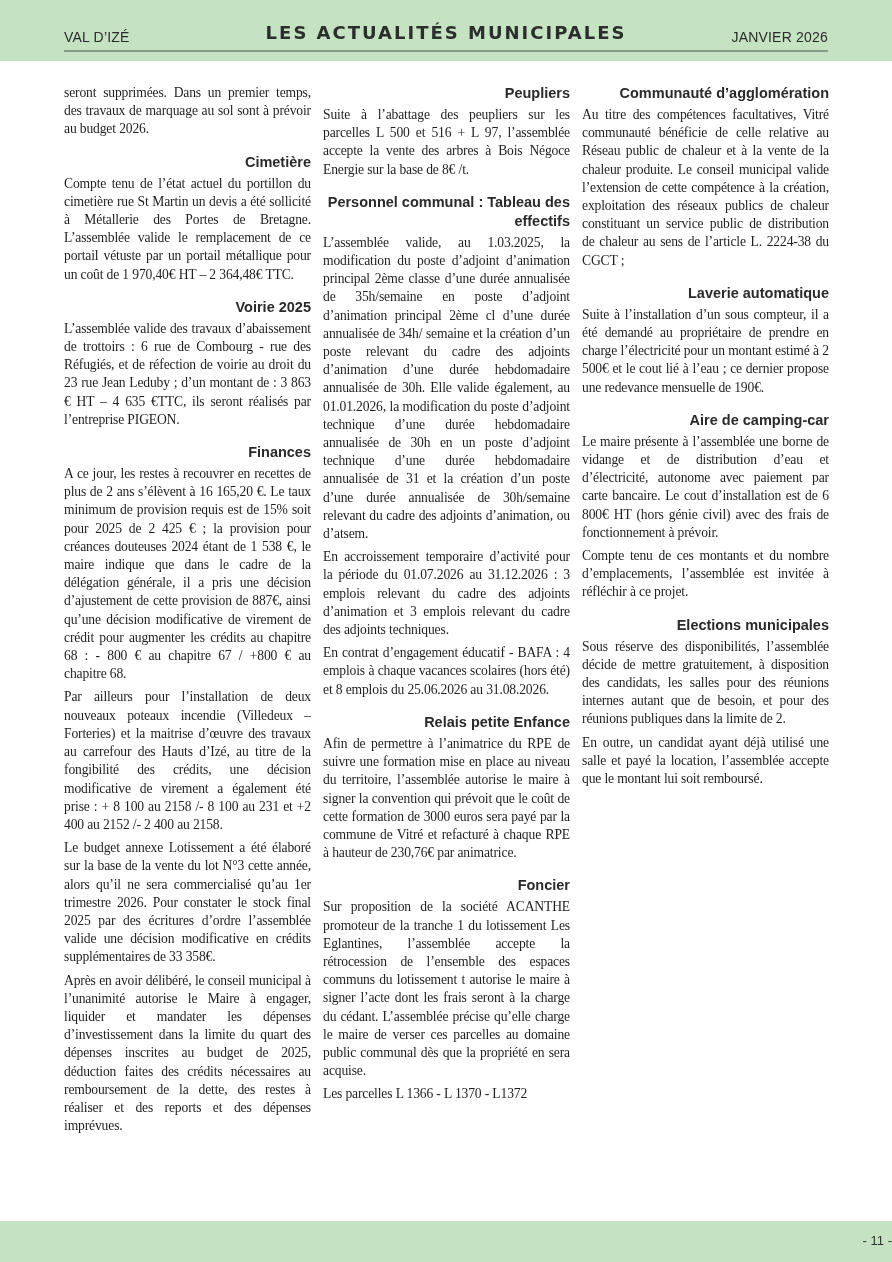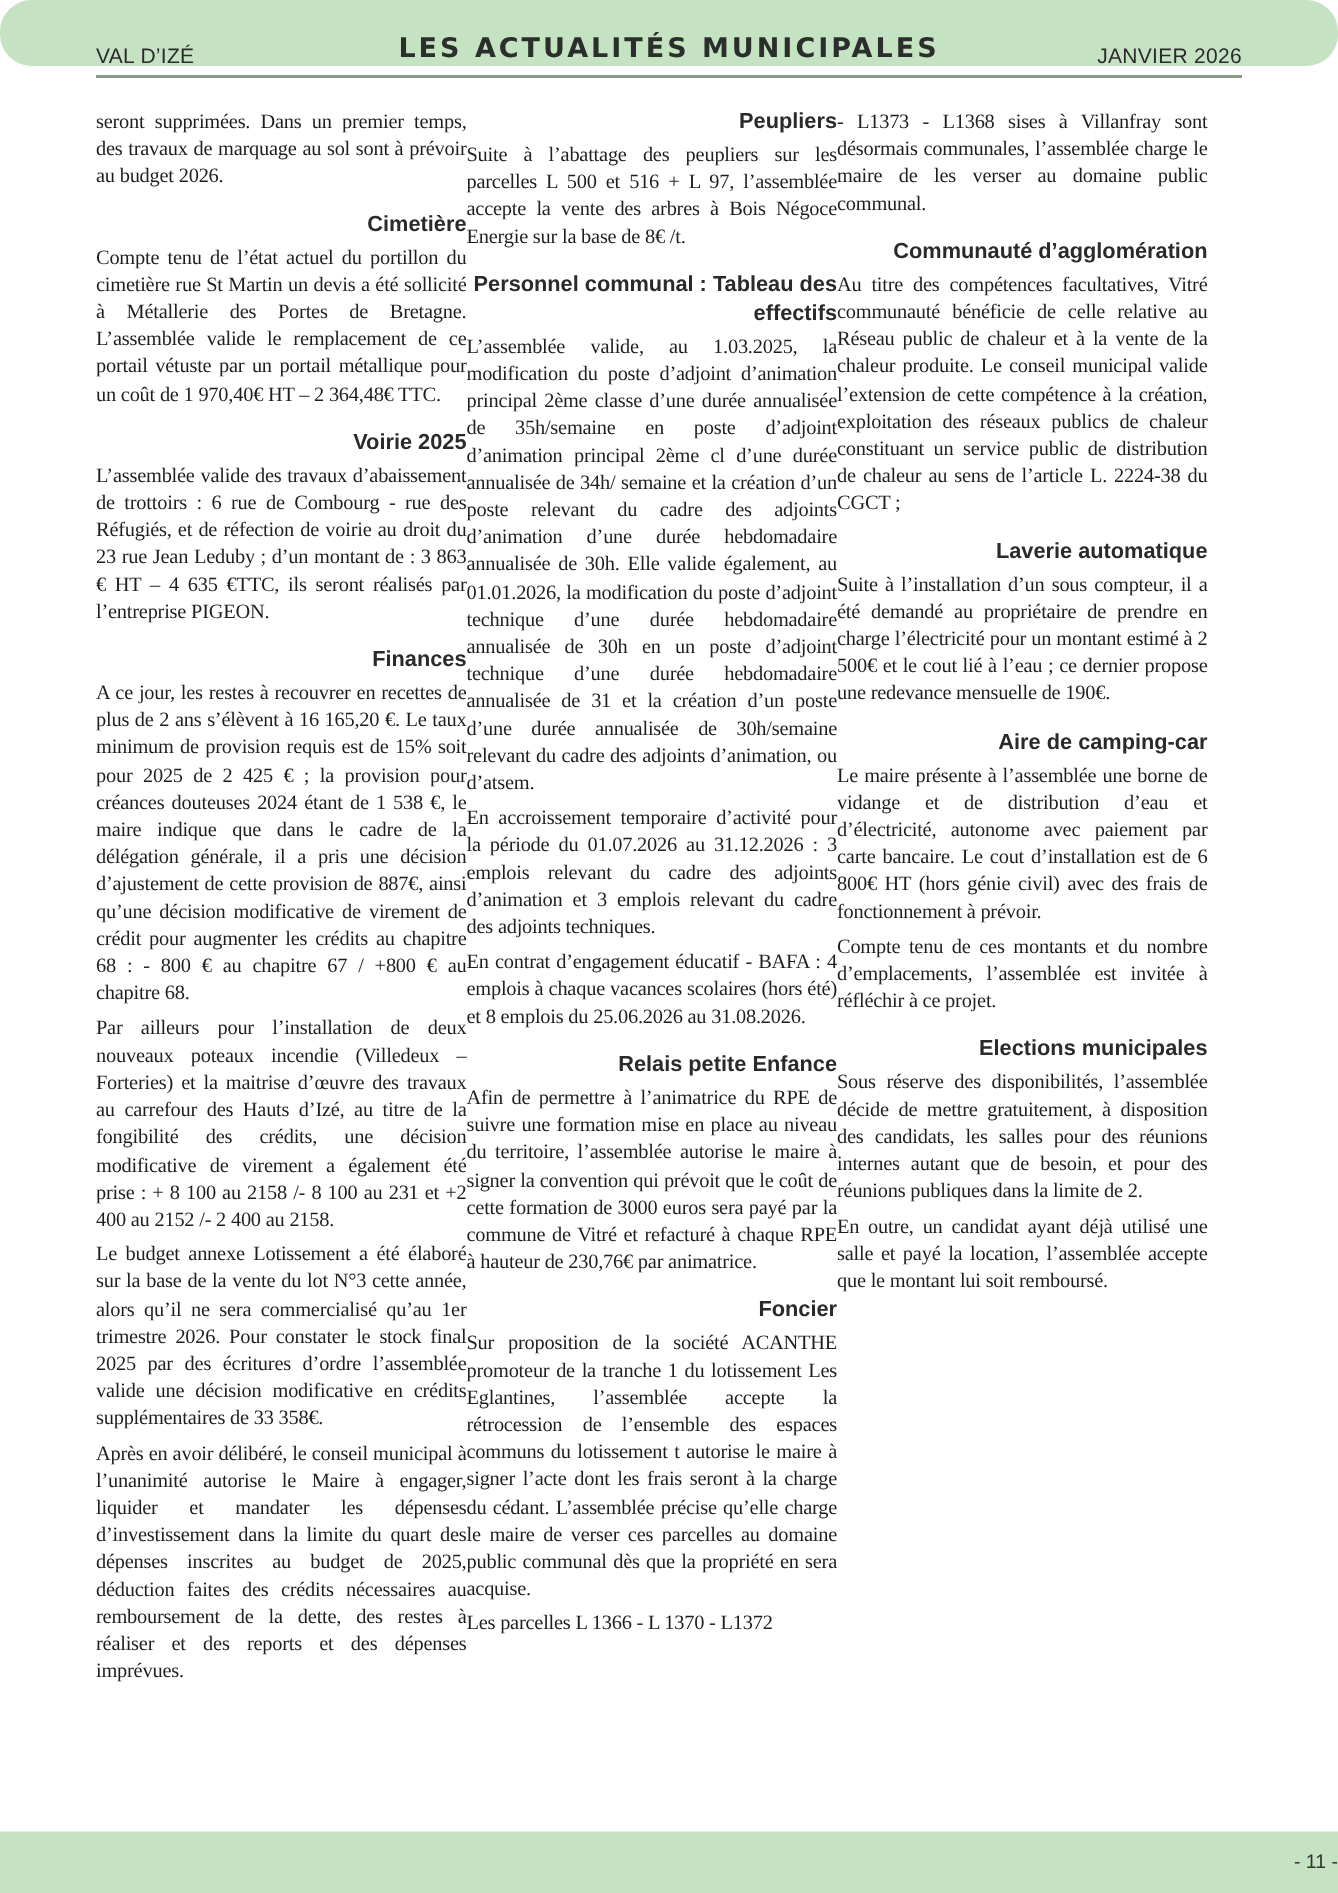--- a/index.html
+++ b/index.html
@@ -1,42 +1,41 @@
 <!DOCTYPE html>
 <html><head>
 <meta charset="utf-8">
 <style>
   * { box-sizing: border-box; margin: 0; padding: 0; }
   html, body { width: 892px; height: 1262px; background: #ffffff; overflow: hidden; }
   body { position: relative; font-family: "Liberation Serif", serif; color: #1e1e1e; }
 
   .header {
-    position: absolute; left: 0; top: 0; width: 892px; height: 44px;
+    position: absolute; left: 0; top: 0; width: 892px; height: 61px;
     background: #c5e3c3;
-    border-radius: 21px;
   }
   .header .rule {
     position: absolute; left: 64px; right: 64px; top: 50px; height: 2px;
     background: #869c86;
   }
   .header .left, .header .right {
     position: absolute; top: 29px; font-family: "Liberation Sans", sans-serif;
     font-size: 14px; color: #2b2b2b; letter-spacing: 0.2px;
   }
   .header .left { left: 64px; }
   .header .right { right: 64px; }
   .header .title {
     position: absolute; left: 0; right: 0; top: 22px; text-align: center;
     font-family: "DejaVu Sans", sans-serif; font-weight: bold; font-size: 18px;
     letter-spacing: 2px; color: #2b2f2b;
   }
 
   .columns {
-    position: absolute; top: 72px; left: 64px; width: 766px; height: 1128px;
-    display: flex; 
+    position: absolute; top: 84px; left: 64px; width: 766px; height: 1128px;
+    display: flex; gap: 12px;
   }
   .col { width: 247px; }
 
   .section { margin-bottom: 14px; }
   .section h2 {
     font-family: Liberation Sans, sans-serif; font-weight: bold;
     font-size: 14.5px; line-height: 19px; color: #2a2a2a; margin-bottom: 3px; text-align: right;
   }
   .section p {
     font-size: 13.6px; line-height: 18.2px; text-align: justify;
@@ -99,23 +98,20 @@
         <p>Afin de permettre à l’animatrice du RPE de suivre une formation mise en place au niveau du territoire, l’assemblée autorise le maire à signer la convention qui prévoit que le coût de cette formation de 3000 euros sera payé par la commune de Vitré et refacturé à chaque RPE à hauteur de 230,76€ par animatrice.</p>
       </div>
       <div class="section">
         <h2>Foncier</h2>
         <p>Sur proposition de la société ACANTHE promoteur de la tranche 1 du lotissement Les Eglantines, l’assemblée accepte la rétrocession de l’ensemble des espaces communs du lotissement t autorise le maire à signer l’acte dont les frais seront à la charge du cédant. L’assemblée précise qu’elle charge le maire de verser ces parcelles au domaine public communal dès que la propriété en sera acquise.</p>
         <p>Les parcelles L 1366 - L 1370 - L1372</p>
       </div>
     </div>
   <div class="col">
       <div class="section">
-        <p>- L1373 - L1368 sises à Villanfray sont désormais communales, l’assemblée charge le maire de les verser au domaine public communal.</p>
-      </div>
-      <div class="section">
         <h2>Communauté d’agglomération</h2>
         <p>Au titre des compétences facultatives, Vitré communauté bénéficie de celle relative au Réseau public de chaleur et à la vente de la chaleur produite. Le conseil municipal valide l’extension de cette compétence à la création, exploitation des réseaux publics de chaleur constituant un service public de distribution de chaleur au sens de l’article L. 2224-38 du CGCT ;</p>
       </div>
       <div class="section">
         <h2>Laverie automatique</h2>
         <p>Suite à l’installation d’un sous compteur, il a été demandé au propriétaire de prendre en charge l’électricité pour un montant estimé à 2 500€ et le cout lié à l’eau ; ce dernier propose une redevance mensuelle de 190€.</p>
       </div>
       <div class="section">
         <h2>Aire de camping-car</h2>
         <p>Le maire présente à l’assemblée une borne de vidange et de distribution d’eau et d’électricité, autonome avec paiement par carte bancaire. Le cout d’installation est de 6 800€ HT (hors génie civil) avec des frais de fonctionnement à prévoir.</p>

